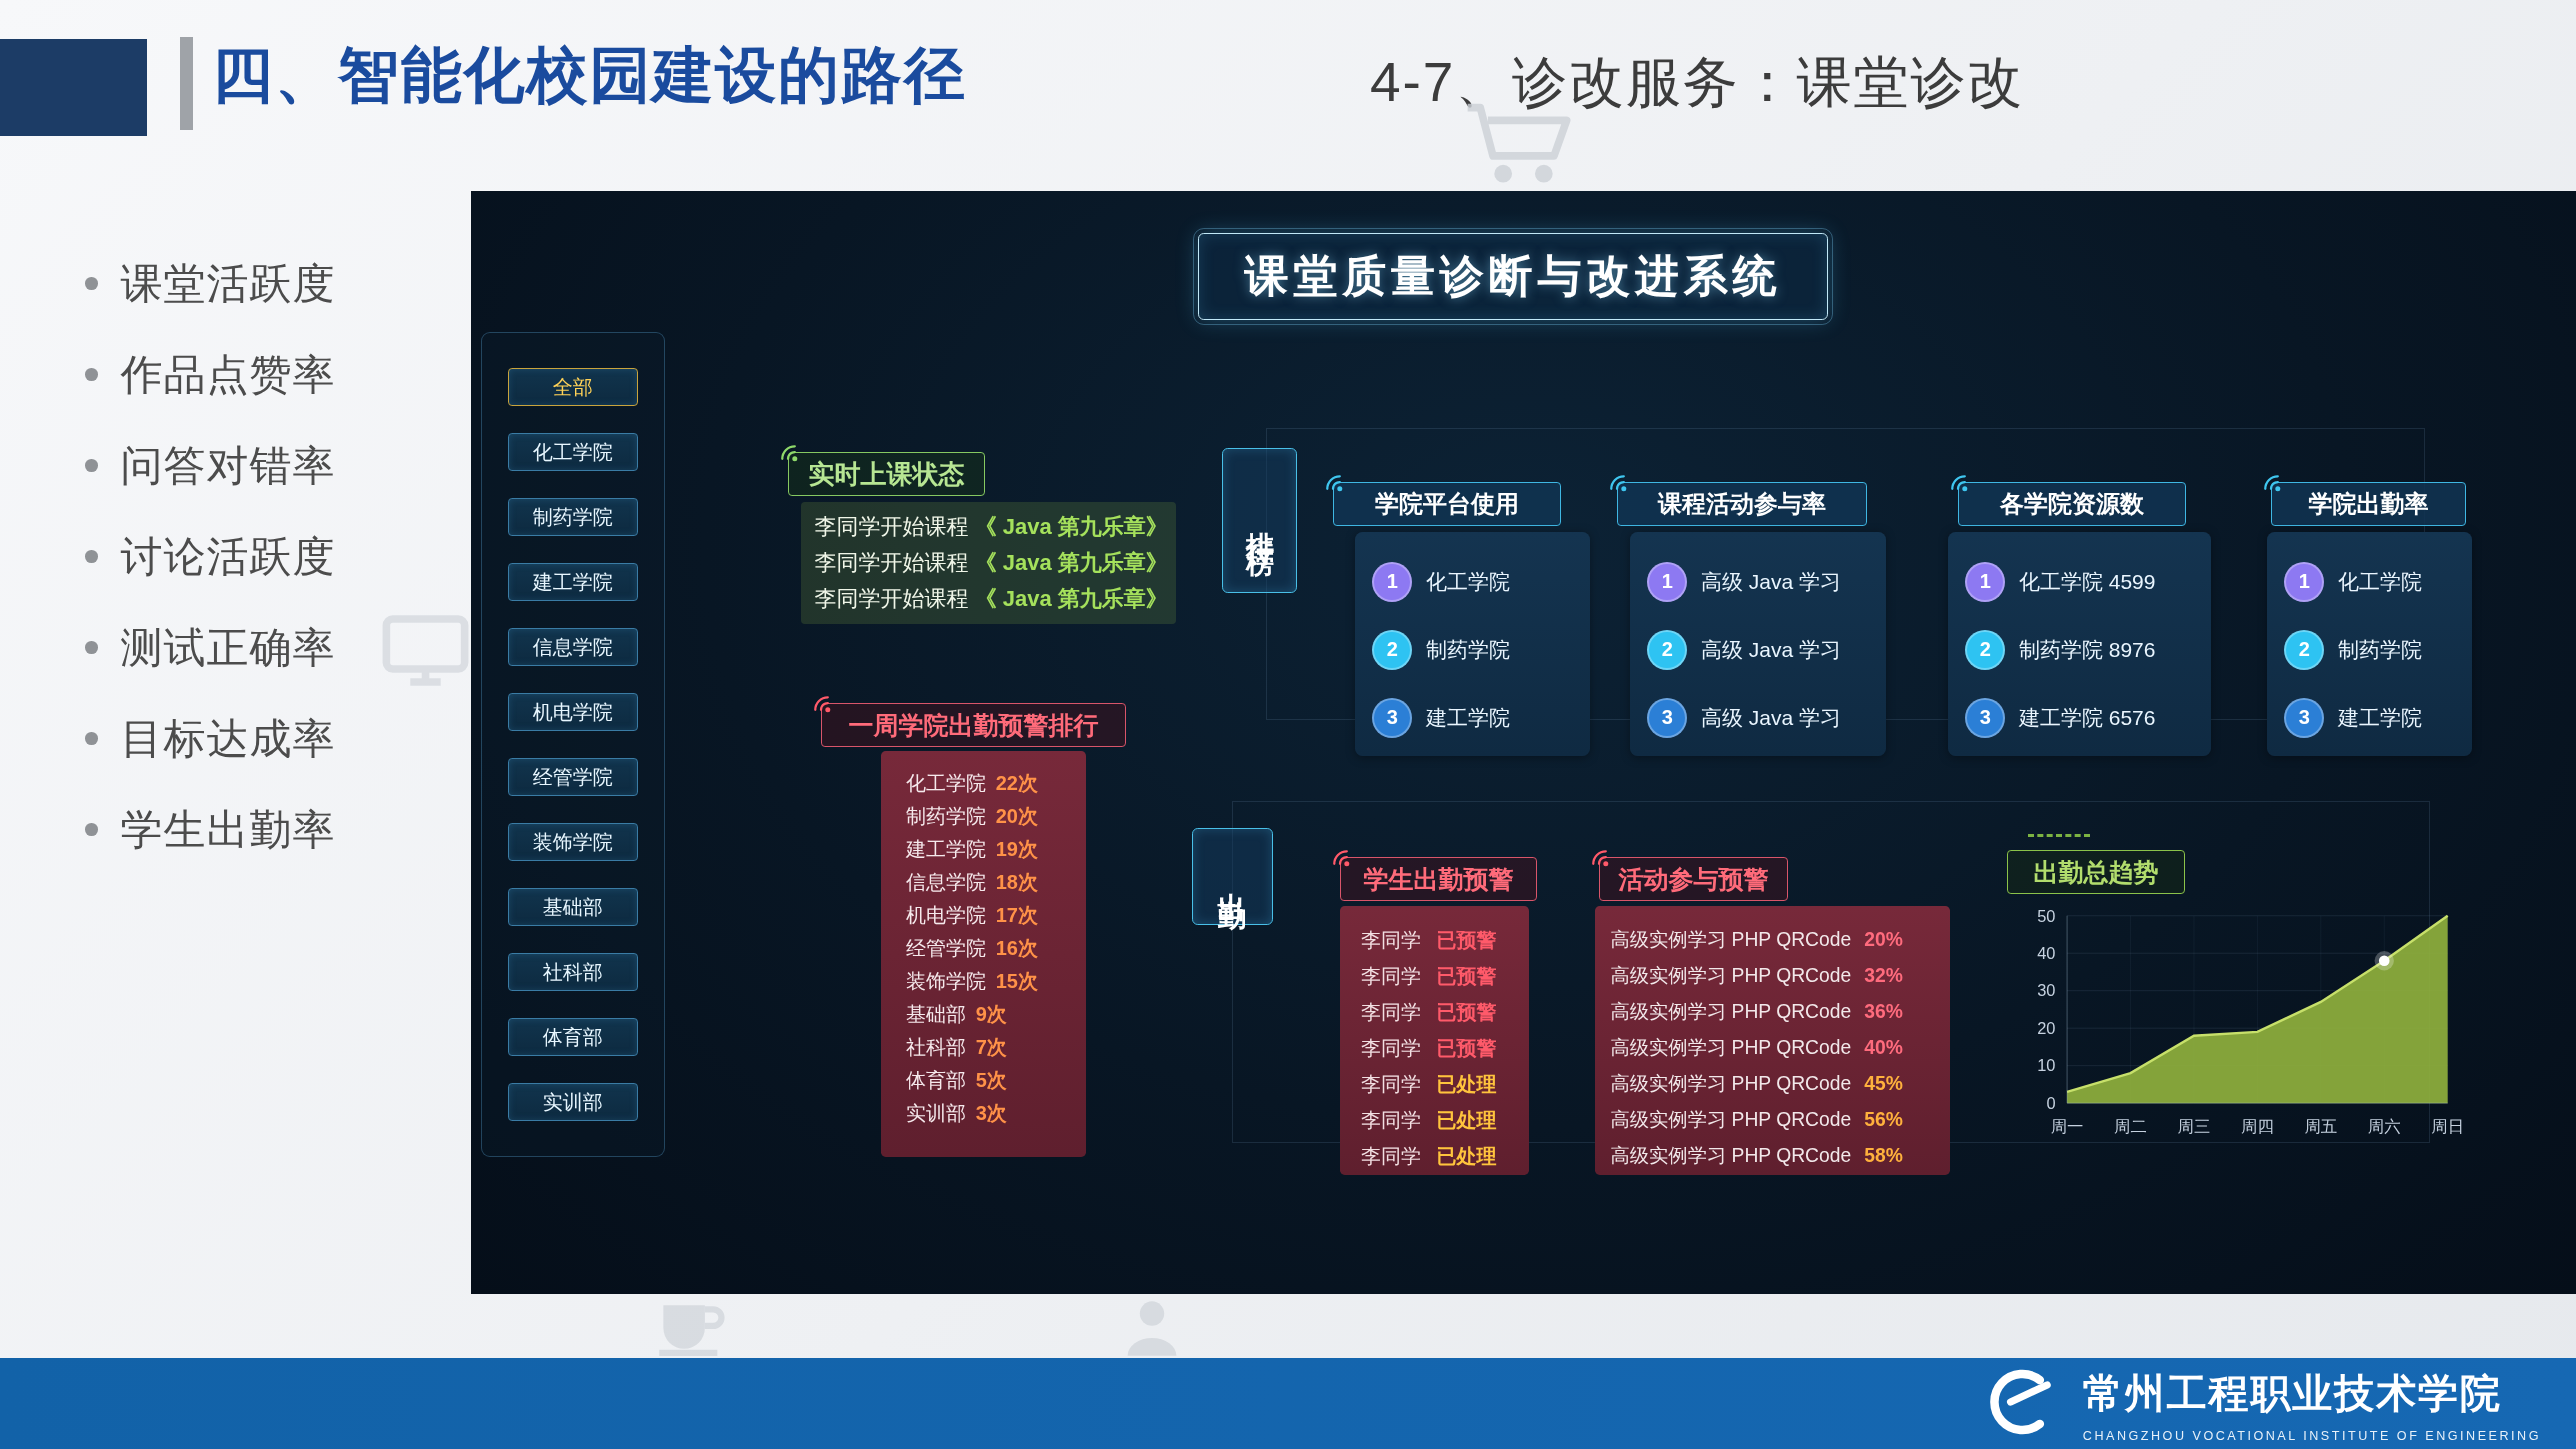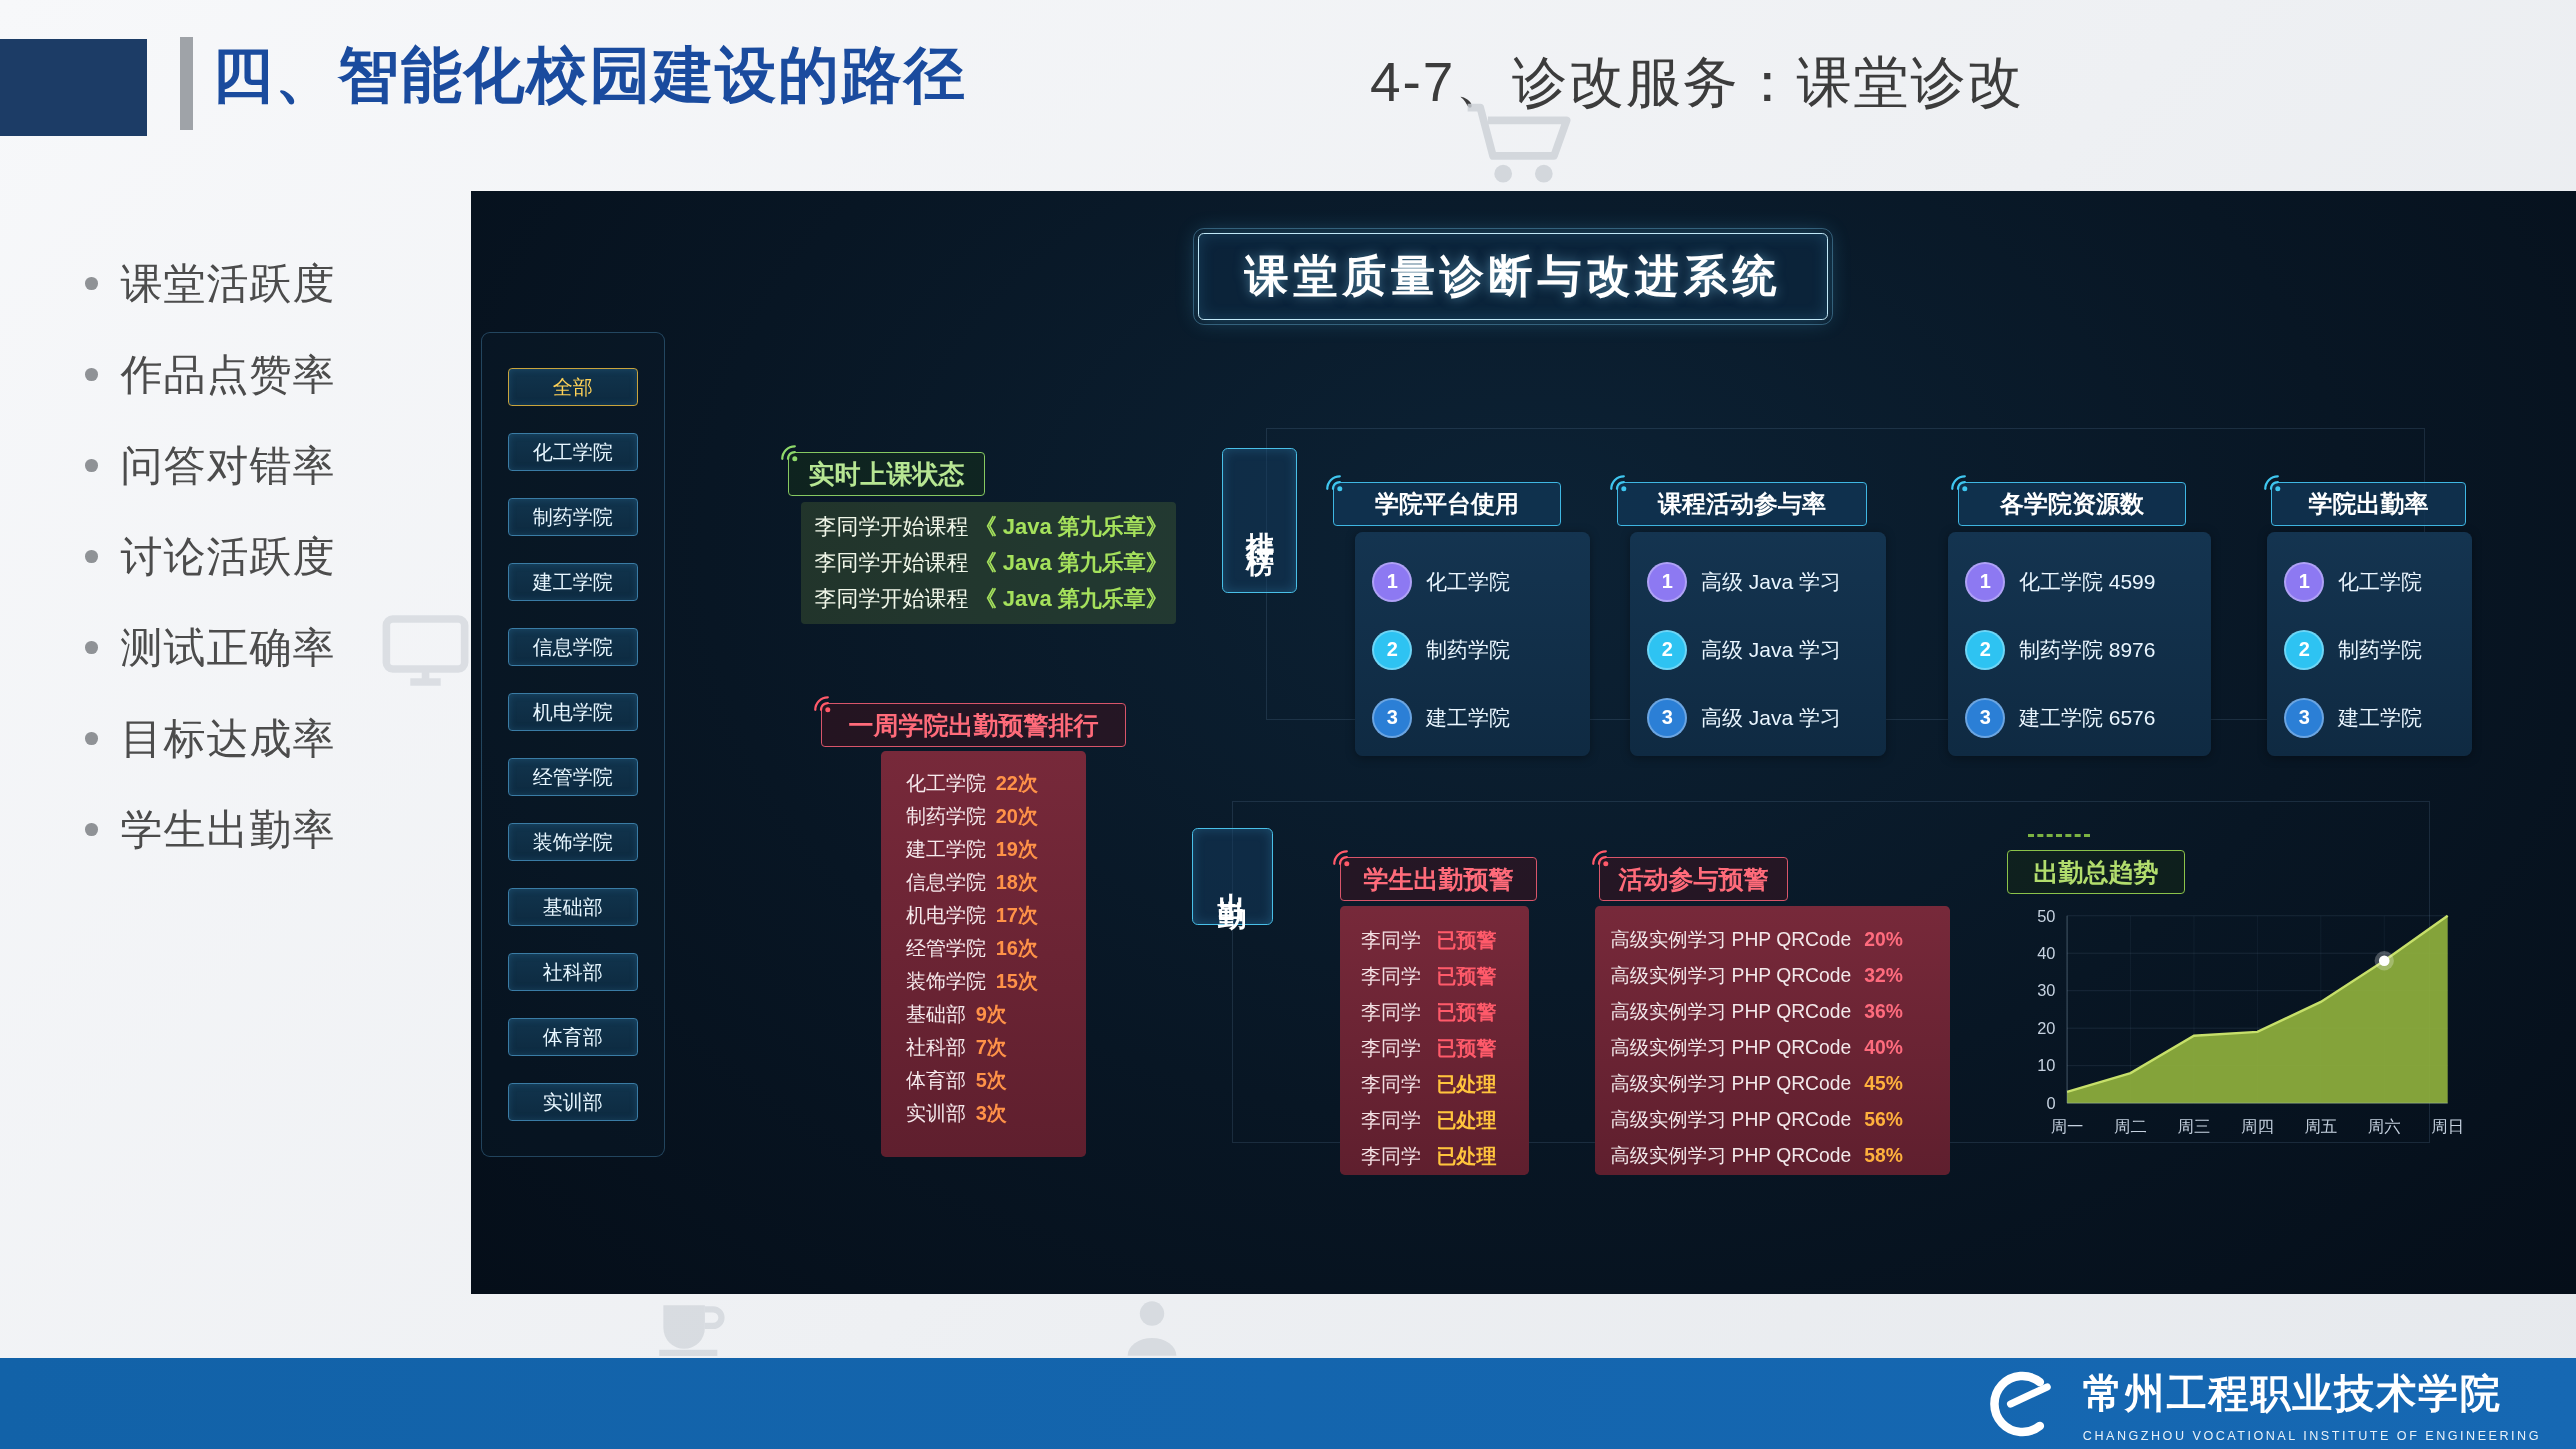--- a/index.html
+++ b/index.html
@@ -68,21 +68,21 @@
   .ac-row{display:flex;gap:13px;font-size:19.3px;line-height:36px;white-space:nowrap;}
   .ac-row .nm{color:#f2e8ea;}
   .ac-row .red{color:#ff6b7d;font-weight:bold;}
   .ac-row .org{color:#ffb13d;font-weight:bold;}
 
   .trend-dashes{left:1557px;top:643px;width:62px;height:0;border-top:3.9px dashed #7cb342;}
   .trend-chart{left:1542px;top:711px;width:454px;height:240px;}
 
   
   .footer{left:0;top:1358px;width:2576px;height:92px;background:linear-gradient(90deg,#1262a8,#1668b3);}
-  .logo-block{position:absolute;right:35px;top:50%;transform:translateY(-50%);display:flex;align-items:center;gap:31px;color:#fff;}
+  .logo-block{position:absolute;right:35px;top:50%;transform:translateY(-50%);display:flex;gap:31px;color:#fff;}
   .school-cn{font-family:"Liberation Serif",serif;font-weight:bold;font-size:40px;letter-spacing:1.9px;white-space:nowrap;}
   .school-en{font-size:12.6px;letter-spacing:2.5px;color:#e8f1fa;margin-top:8px;white-space:nowrap;}
 </style>
 </head>
 <body>
 
 <div class="slide">
 
   <div class="abs corner-square"></div>
   <div class="abs accent-bar"></div>

